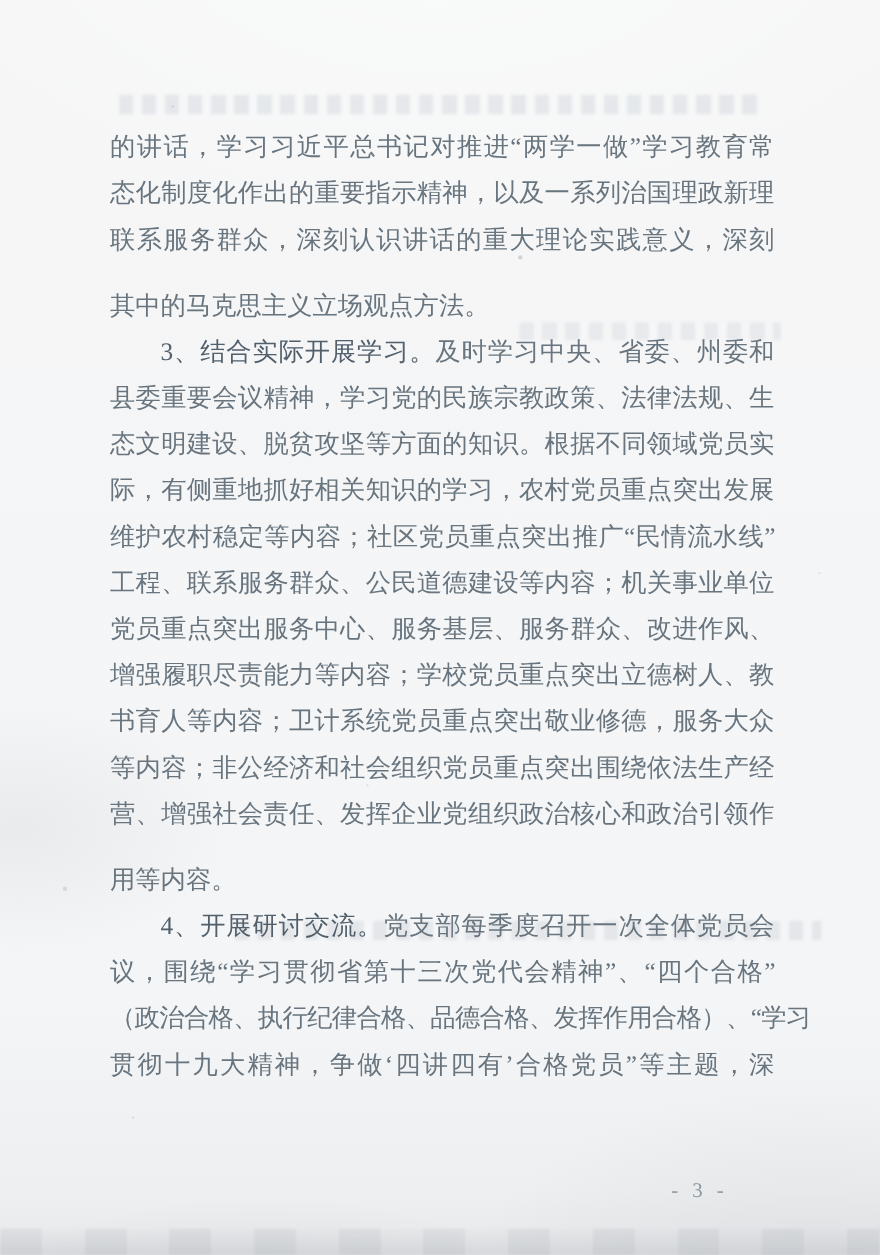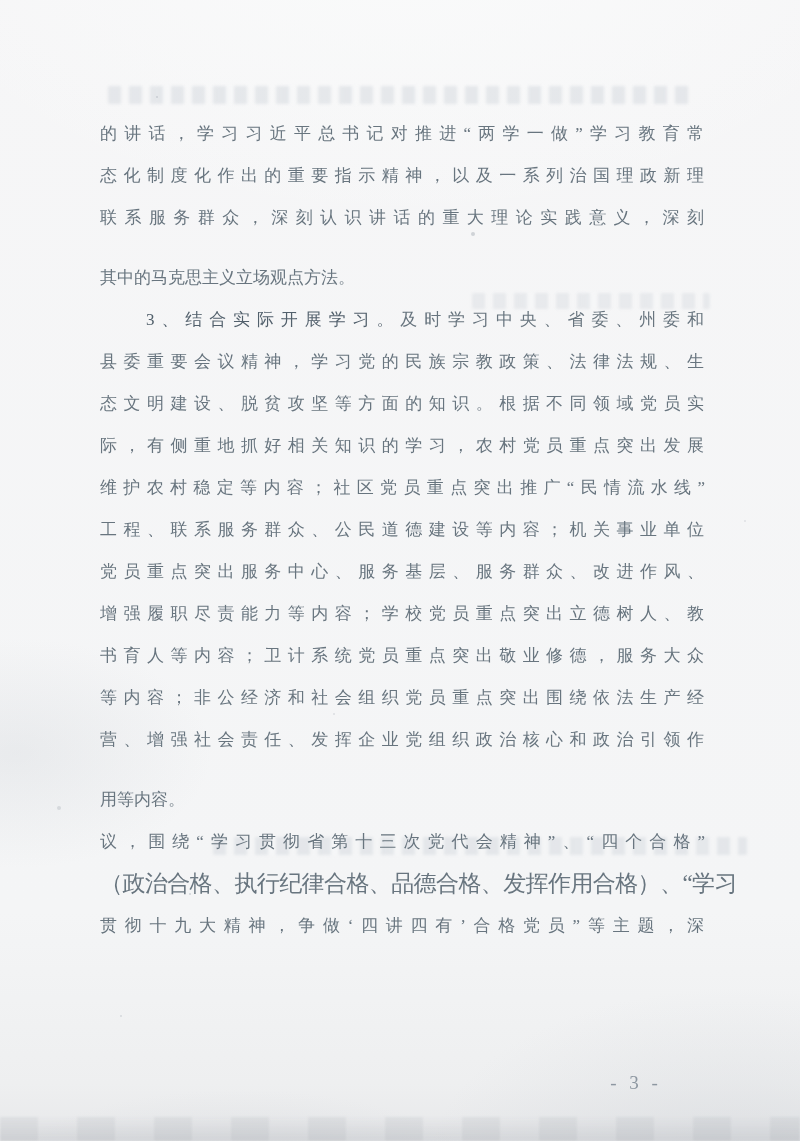--- a/index.html
+++ b/index.html
@@ -8,21 +8,21 @@
     font-family:"Liberation Serif","DejaVu Serif",serif;
     background:
       radial-gradient(120% 50% at 50% -8%, #fafbfb 0%, rgba(250,251,251,0) 55%),
       radial-gradient(55% 22% at 92% 102%, rgba(203,207,212,.38), transparent 70%),
       radial-gradient(34% 14% at 2% 66%, rgba(206,210,215,.30), transparent 72%),
       radial-gradient(40% 10% at 30% 103%, rgba(201,205,210,.30), transparent 75%),
       linear-gradient(180deg,#f6f6f7 0%,#f4f5f6 80%,#eeeff0 95%,#e7e8ea 100%);
   }
   .doc-body{position:absolute;left:100px;top:113px;width:604px;}
   .doc-line{
-    height:42px;line-height:42px;font-size:17px;color:#68commande;
+    height:42px;line-height:42px;font-size:23px;color:#68commande;
     color:#68757f;
     text-align:justify;text-align-last:justify;
     white-space:nowrap;
   }
   .doc-line.para-end{text-align-last:left;margin-top:18px;}
   .doc-line.indent{text-indent:46px;}
   .doc-line.squeeze1{letter-spacing:-1px;}
   .doc-line.squeeze2{font-size:23px;letter-spacing:-0.6px;}
   .seg.bold{font-weight:normal;color:#52606c;}
   .page-number{
@@ -81,19 +81,20 @@
       <div class="doc-line"><span class="seg">态文明建设、脱贫攻坚等方面的知识。根据不同领域党员实</span></div>
       <div class="doc-line"><span class="seg">际，有侧重地抓好相关知识的学习，农村党员重点突出发展</span></div>
       <div class="doc-line squeeze1"><span class="seg">维护农村稳定等内容；社区党员重点突出推广“民情流水线”</span></div>
       <div class="doc-line"><span class="seg">工程、联系服务群众、公民道德建设等内容；机关事业单位</span></div>
       <div class="doc-line"><span class="seg">党员重点突出服务中心、服务基层、服务群众、改进作风、</span></div>
       <div class="doc-line"><span class="seg">增强履职尽责能力等内容；学校党员重点突出立德树人、教</span></div>
       <div class="doc-line"><span class="seg">书育人等内容；卫计系统党员重点突出敬业修德，服务大众</span></div>
       <div class="doc-line"><span class="seg">等内容；非公经济和社会组织党员重点突出围绕依法生产经</span></div>
       <div class="doc-line"><span class="seg">营、增强社会责任、发挥企业党组织政治核心和政治引领作</span></div>
       <div class="doc-line para-end"><span class="seg">用等内容。</span></div>
+      <div class="doc-line indent"><span class="seg bold">4、开展研讨交流。</span><span class="seg">党支部每季度召开一次全体党员会</span></div>
       <div class="doc-line squeeze1"><span class="seg">议，围绕“学习贯彻省第十三次党代会精神”、“四个合格”</span></div>
       <div class="doc-line squeeze2"><span class="seg">（政治合格、执行纪律合格、品德合格、发挥作用合格）、“学习</span></div>
       <div class="doc-line"><span class="seg">贯彻十九大精神，争做‘四讲四有’合格党员”等主题，深</span></div>
     </div>
   <div class="page-number">- 3 -</div>
   <div class="bottom-shade"></div>
 </div>
 
 </body></html>

